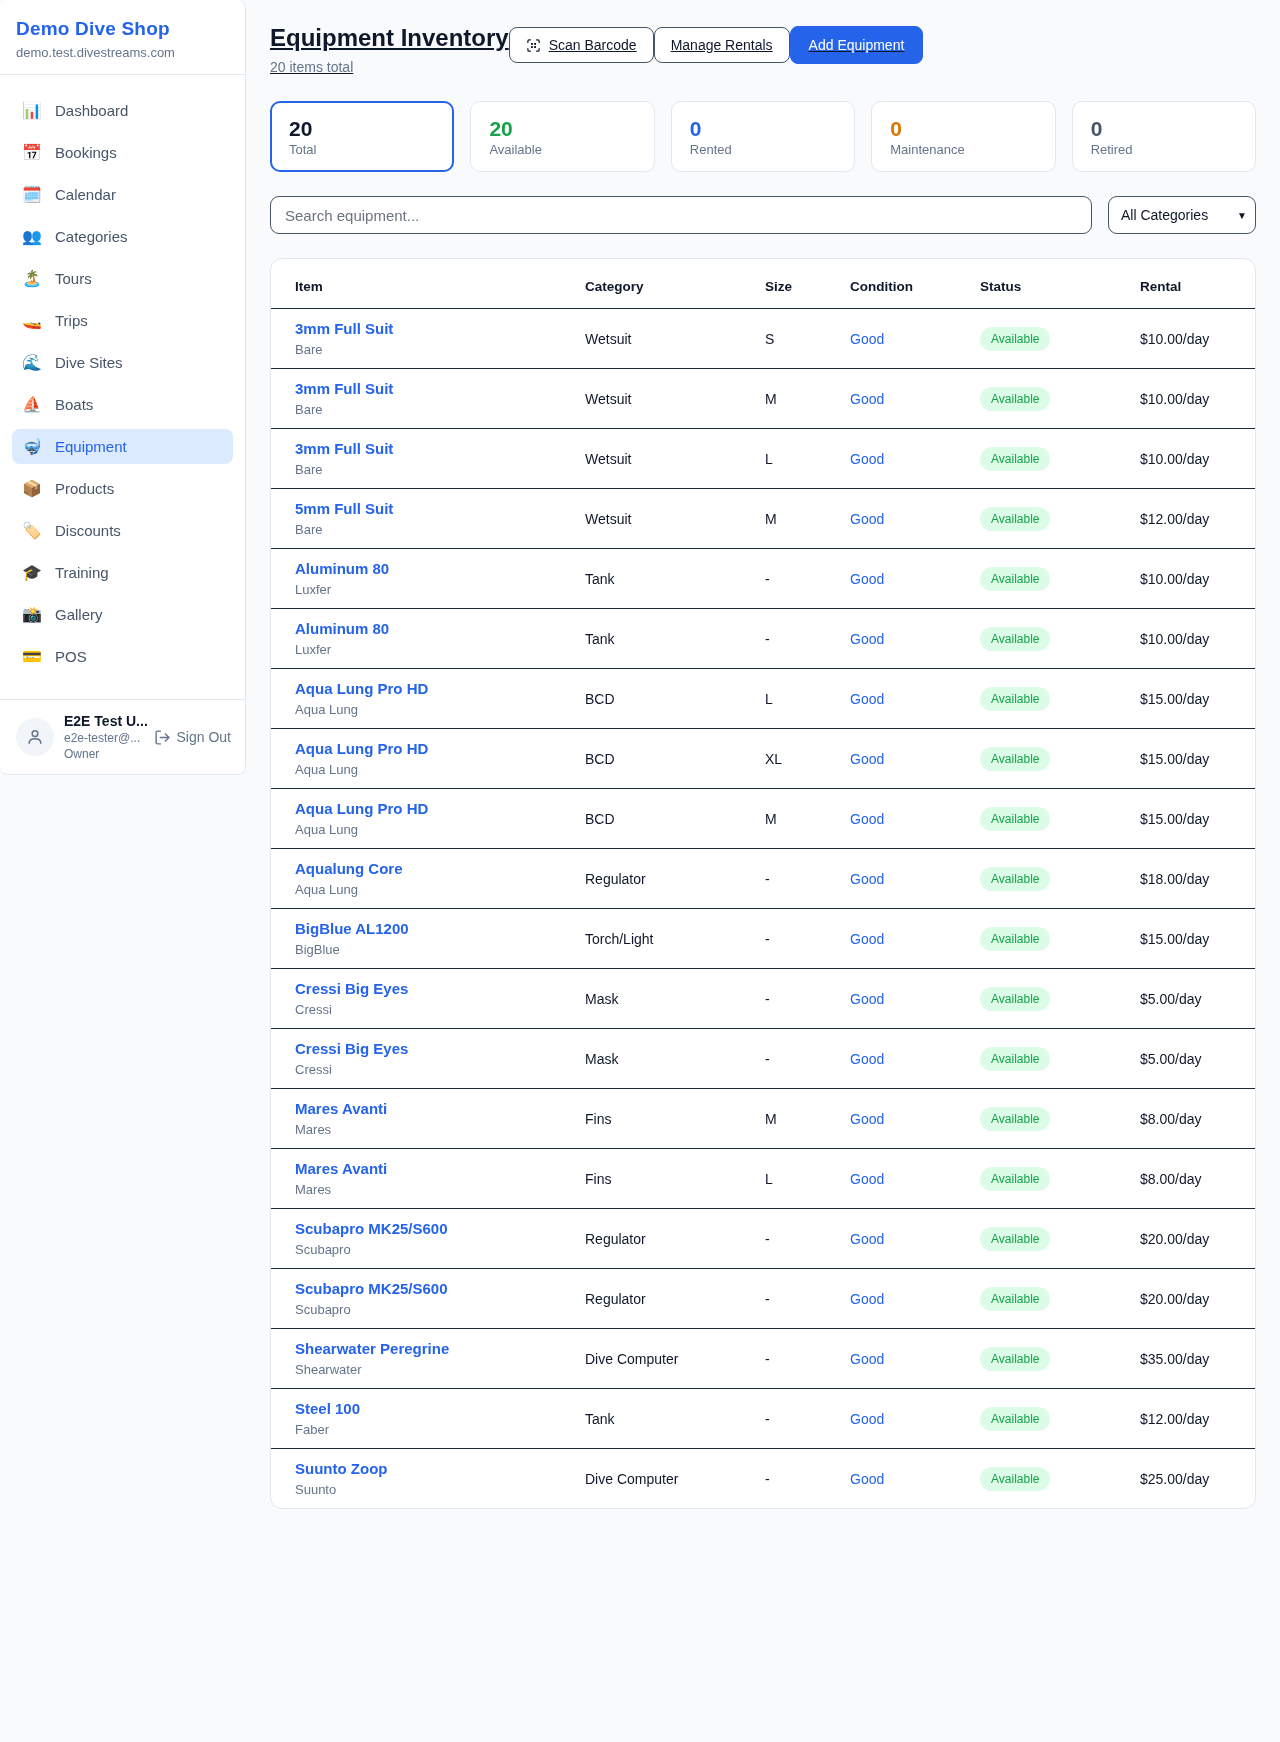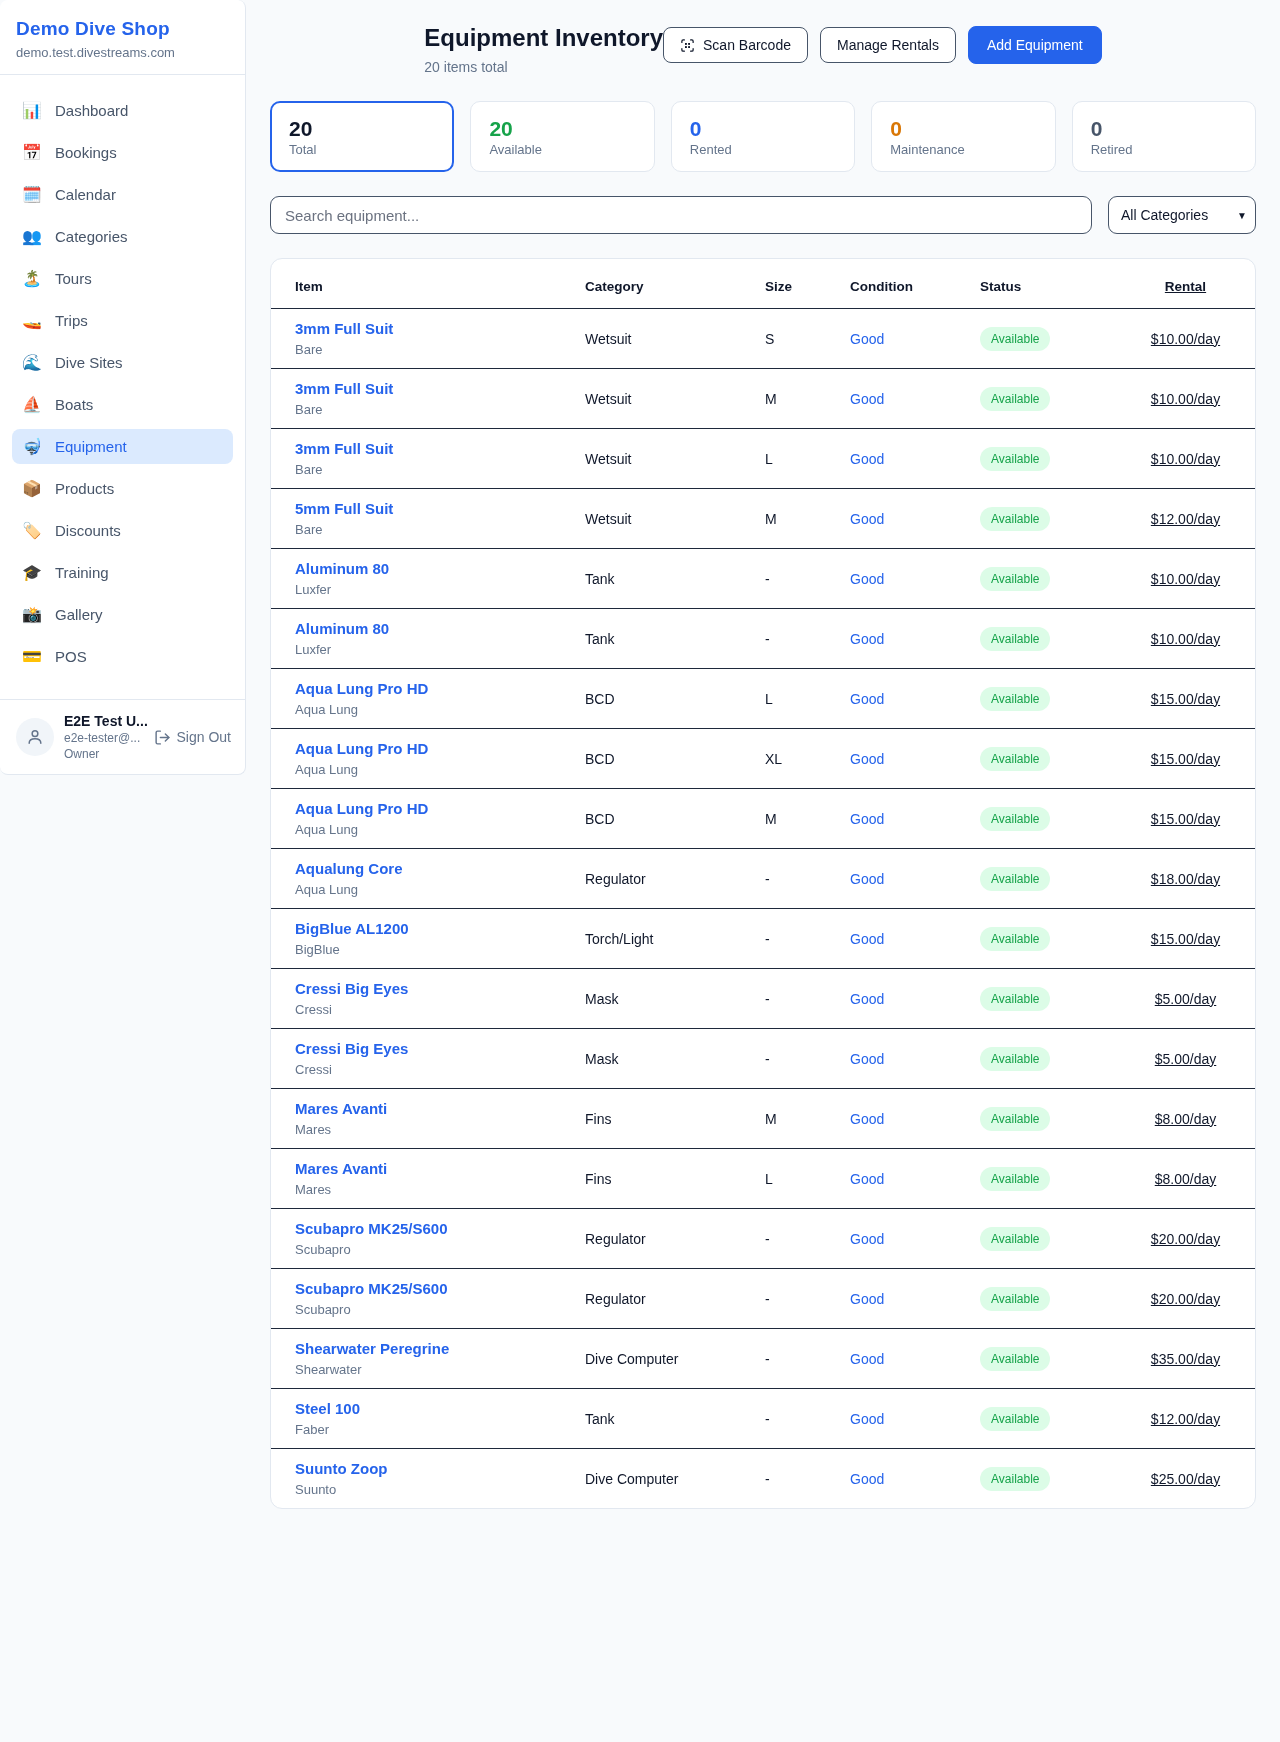--- a/index.html
+++ b/index.html
@@ -38,24 +38,24 @@
     display:flex; align-items:center; justify-content:center; flex:none;
   }
   .user-meta { flex:1; min-width:0; }
   .user-name { font-size:14px; font-weight:bold; color:#0f172a; white-space:nowrap; }
   .user-email, .user-role { font-size:12px; color:#64748b; margin-top:2px; white-space:nowrap; }
   .signout { display:flex; align-items:center; gap:6px; color:#64748b; font-size:14px; cursor:pointer; flex:none; padding-right:2px; }
 
   
   .main { flex:1; padding:24px 24px 32px 24px; min-width:0; }
 
-  .page-header { display:flex; justify-content:center; align-items:flex-start; }
+  .page-header { display:flex; justify-content:flex-start; align-items:flex-start;text-decoration:underline; }
   .page-title { font-size:24px; font-weight:bold; color:#0f172a; }
   .page-subtitle { font-size:14px; color:#64748b; margin-top:7px; }
-  .header-actions { display:flex; gap:12px; align-items:center; margin-top:2px; }
+  .header-actions { display:flex; align-items:center; margin-top:2px; }
   .btn {
     display:inline-flex; align-items:center; gap:8px;
     font-size:14px; border-radius:8px; padding:9px 16px;
     background:#ffffff; border:1px solid #475569; color:#0f172a; cursor:pointer;
     font-family:inherit;
   }
   .btn.primary { background:#2563eb; border-color:#2563eb; color:#ffffff; font-weight:500; padding:10px 18px; }
 
   
   .stats { display:flex; gap:16px; margin-top:26px; }
@@ -88,21 +88,21 @@
     margin-top:24px; background:#ffffff; border:1px solid #e2e8f0;
     border-radius:12px; overflow:hidden;
   }
   .thead, .trow {
     display:grid;
     grid-template-columns:290px 180px 85px 130px 160px 1fr;
     align-items:center; padding:0 24px;
   }
   .thead { padding-top:20px; padding-bottom:14px; border-bottom:1px solid #1e293b; }
   .th { font-size:13.5px; font-weight:bold; color:#0f172a; }
-  .th.right, .td.right { text-align:center;text-decoration:underline; }
+  .th.right, .td.right { text-align:left; }
   .trow { padding-top:11px; padding-bottom:11px; }
   .trow + .trow { border-top:1px solid #1e293b; }
   .item-link { font-size:15px; font-weight:bold; color:#2563eb; cursor:pointer; text-decoration:none; display:inline-block; }
   .item-brand { font-size:13px; color:#64748b; margin-top:5px; }
   .td { font-size:14px; color:#0f172a; }
   .cond-link { color:#2563eb; cursor:pointer; text-decoration:none; }
   .badge {
     display:inline-block; background:#dcfce7; color:#16a34a;
     font-size:12px; padding:5px 11px; border-radius:999px;
   }

